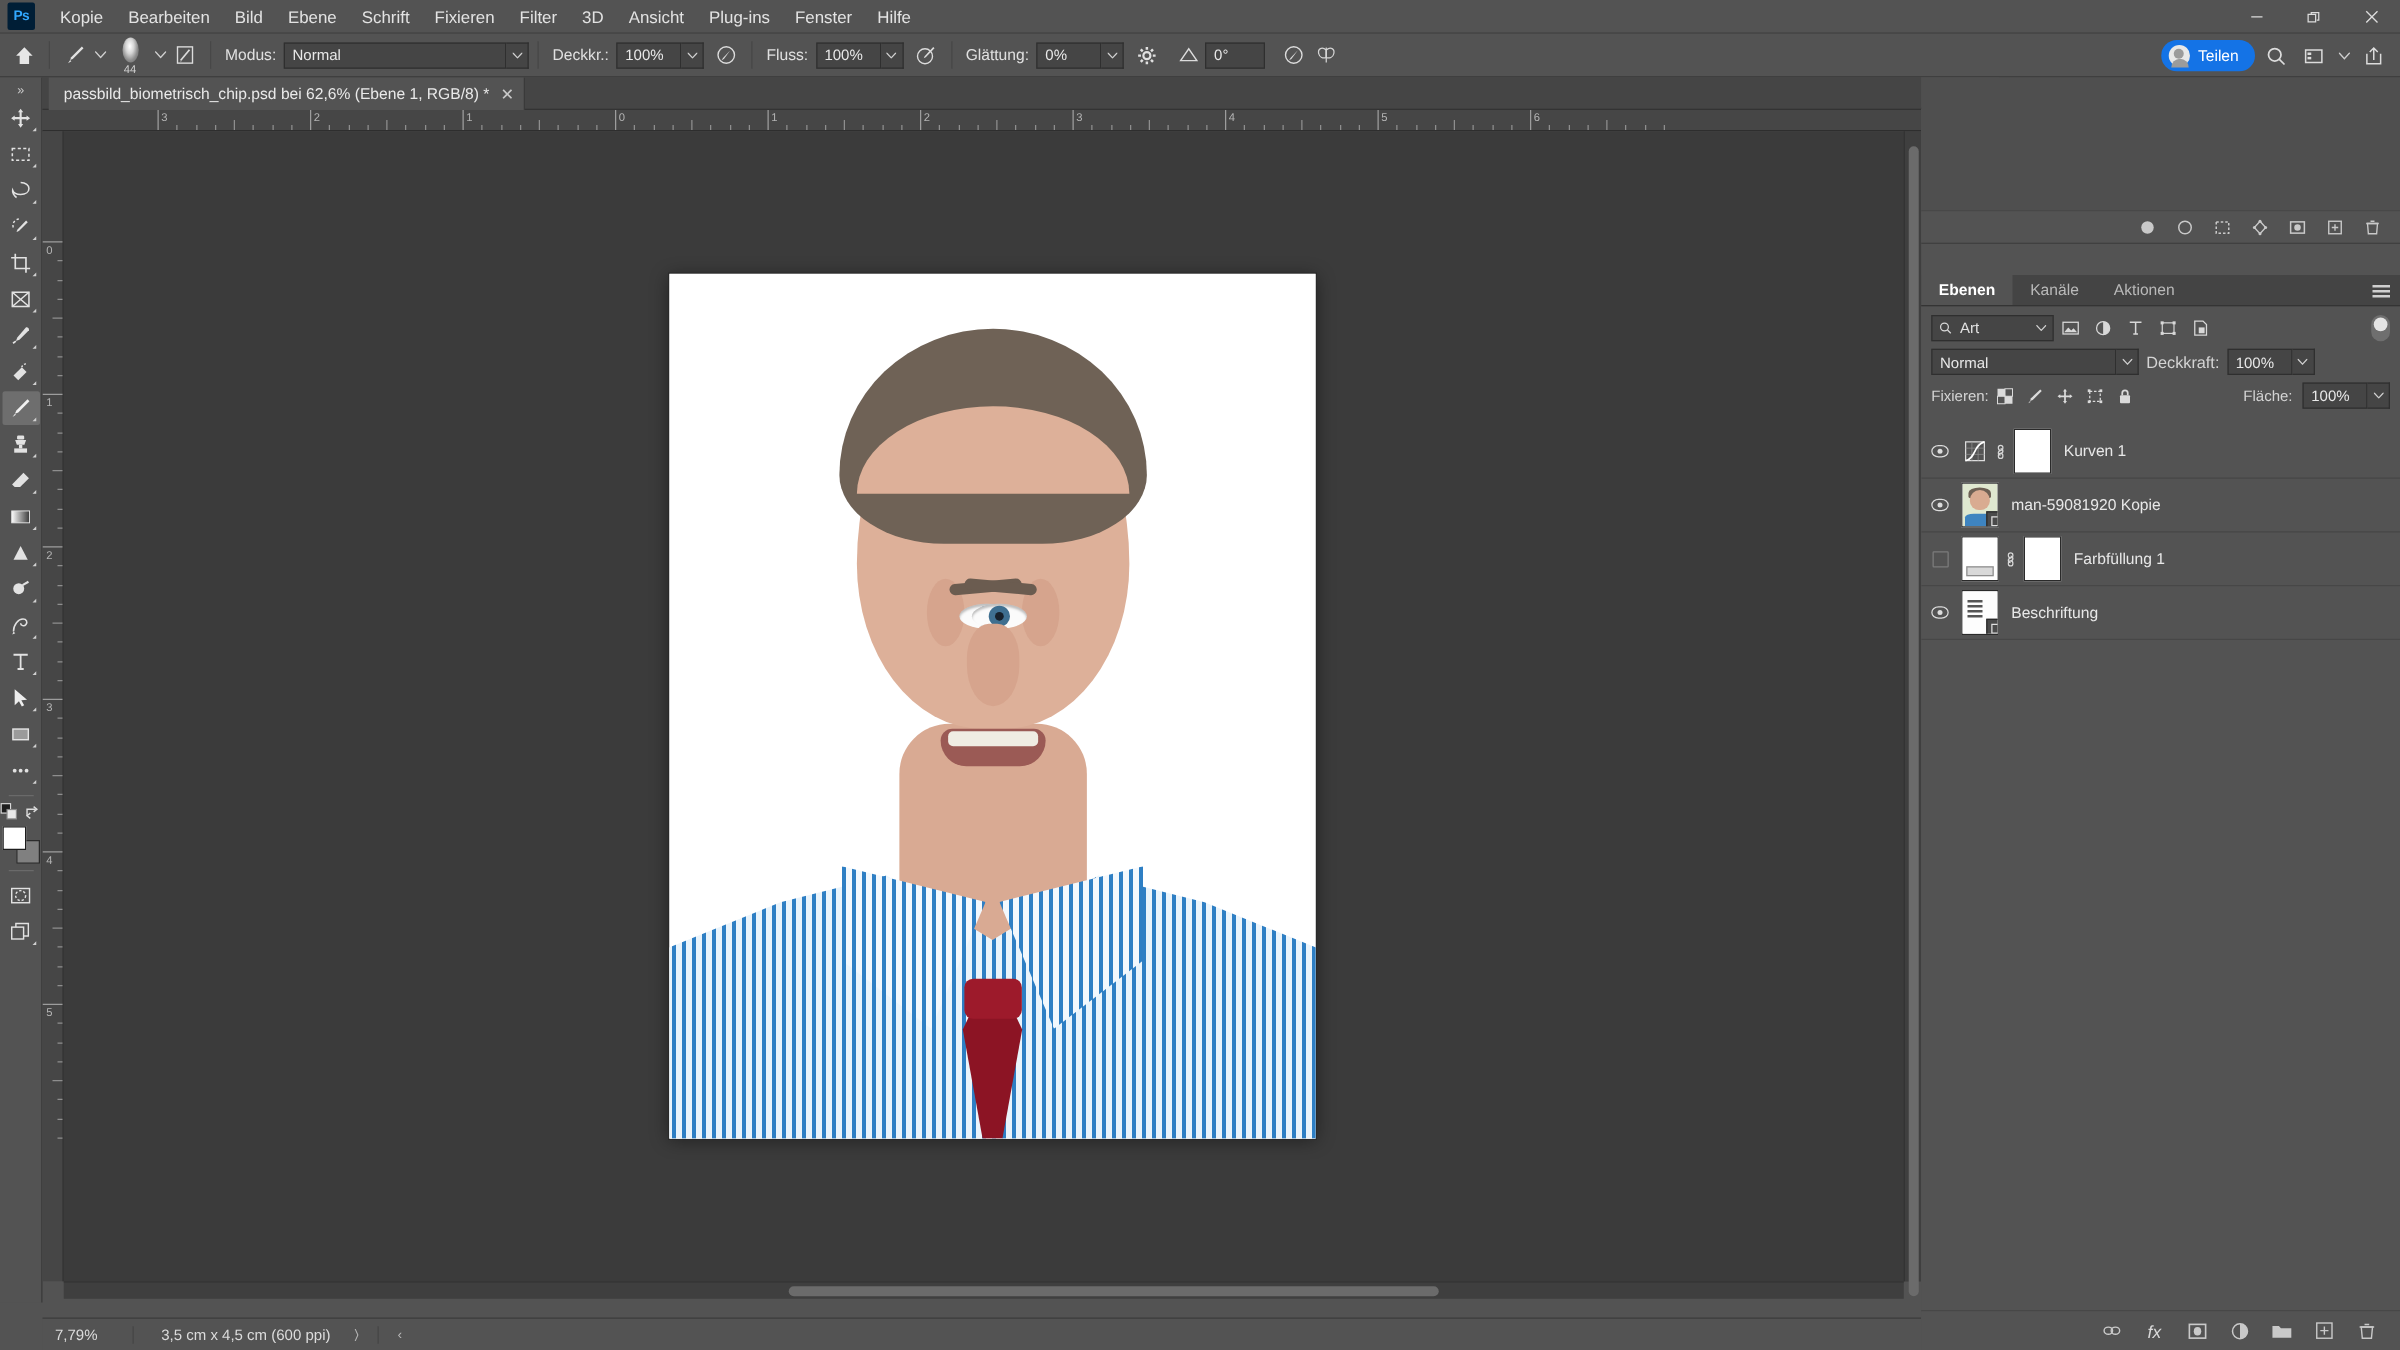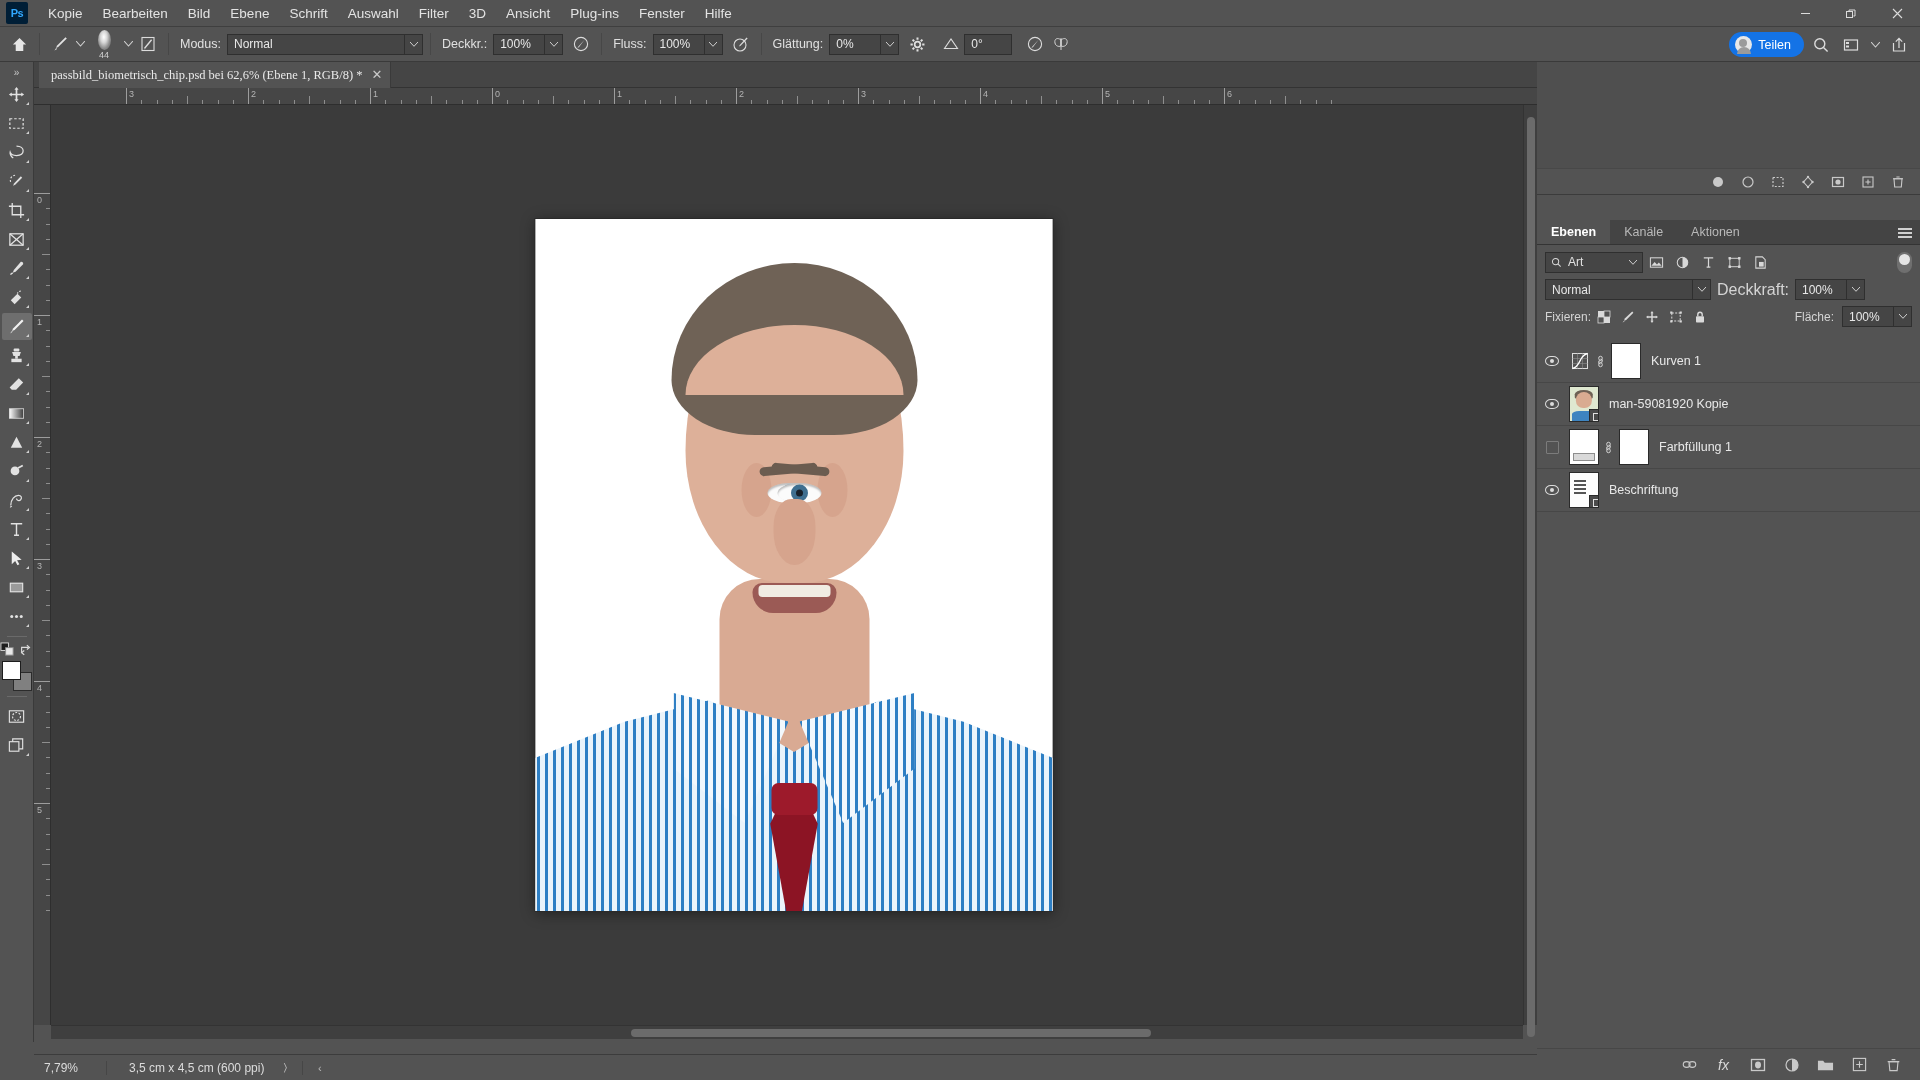--- a/index.html
+++ b/index.html
@@ -93,21 +93,21 @@
   .sw-front { position:absolute; left:1px; top:0; width:19px; height:19px; background:#ffffff; border:1px solid #1d1d1d; }
 
   
   .tabstrip {
     position:absolute; left:34px; top:62px; right:383px; height:26px;
     background:#454545; border-bottom:1px solid #333;
   }
   .doctab {
     position:absolute; left:5px; top:0; height:26px; background:#535353;
     display:flex; align-items:center; padding:0 8px 0 12px; gap:9px;
-    font-size:12.5px; color:#e9e9e9; border-right:1px solid #3a3a3a;font-family:Liberation Serif, serif;
+    font-size:12.5px; color:#e9e9e9; border-right:1px solid #3a3a3a;
   }
   .tab-close { font-size:13px; color:#c9c9c9; }
 
   
   .hruler {
     position:absolute; left:34px; top:88px; right:383px; height:17px;
     background:#464646; border-bottom:1px solid #2e2e2e; overflow:hidden;
   }
   .vruler {
     position:absolute; left:34px; top:105px; width:17px; bottom:55px;
@@ -272,21 +272,21 @@
 
 <div class="app">
 
   <div class="menubar">
     <div class="ps-logo">Ps</div>
     <div class="menu-item">Kopie</div>
     <div class="menu-item">Bearbeiten</div>
     <div class="menu-item">Bild</div>
     <div class="menu-item">Ebene</div>
     <div class="menu-item">Schrift</div>
-    <div class="menu-item">Auswahl</div>
+    <div class="menu-item">Fixieren</div>
     <div class="menu-item">Filter</div>
     <div class="menu-item">3D</div>
     <div class="menu-item">Ansicht</div>
     <div class="menu-item">Plug-ins</div>
     <div class="menu-item">Fenster</div>
     <div class="menu-item">Hilfe</div>
 
     <div class="win-ctrl">
       <div class="win-btn">
         <svg width="11" height="11" viewBox="0 0 11 11">
@@ -967,21 +967,21 @@
 
       <div class="lp-blend">
         <div class="combo">
           <div class="field" style="width:148px">Normal</div>
           <div class="arrow">
             <svg width="8" height="5" viewBox="0 0 8 5">
                 <path d="M0 0 L4 4.3 L8 0" fill="none" stroke="#cfcfcf" stroke-width="1"></path>
               </svg>
           </div>
         </div>
-        <span style="font-size:16px">Deckkraft:</span>
+        <span style="font-size:13px">Deckkraft:</span>
         <div class="combo">
           <div class="field num">100%</div>
           <div class="arrow">
             <svg width="8" height="5" viewBox="0 0 8 5">
                 <path d="M0 0 L4 4.3 L8 0" fill="none" stroke="#cfcfcf" stroke-width="1"></path>
               </svg>
           </div>
         </div>
       </div>
 

